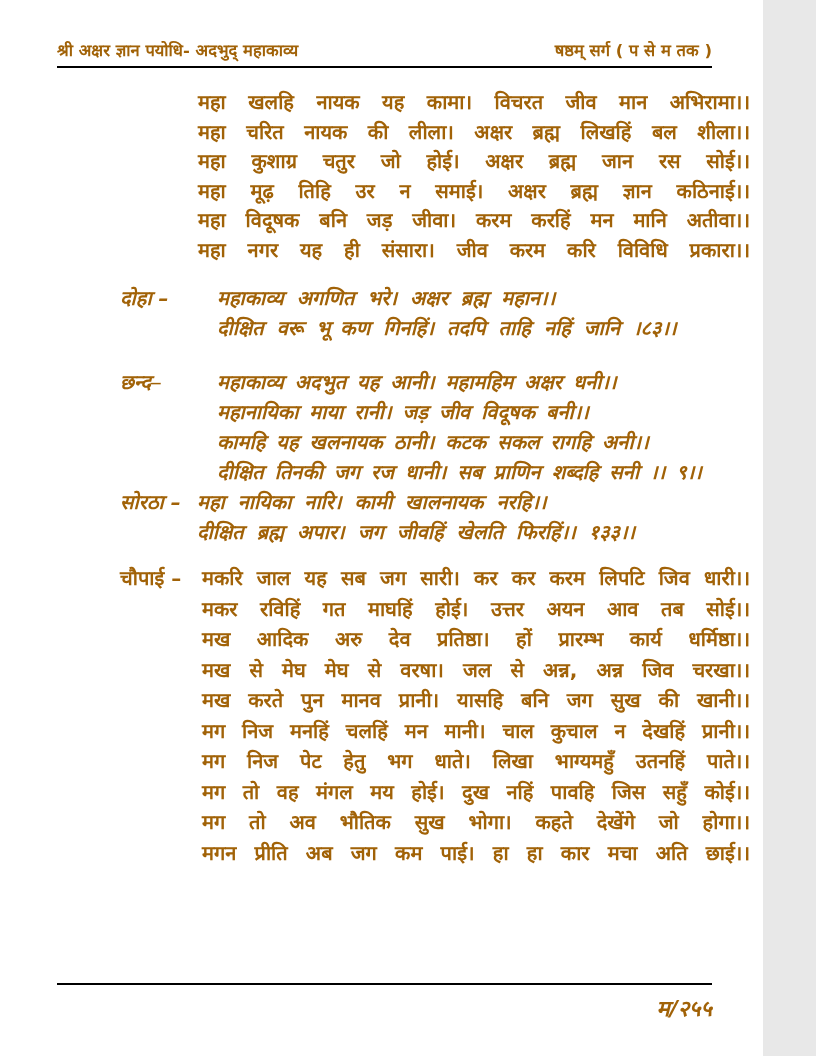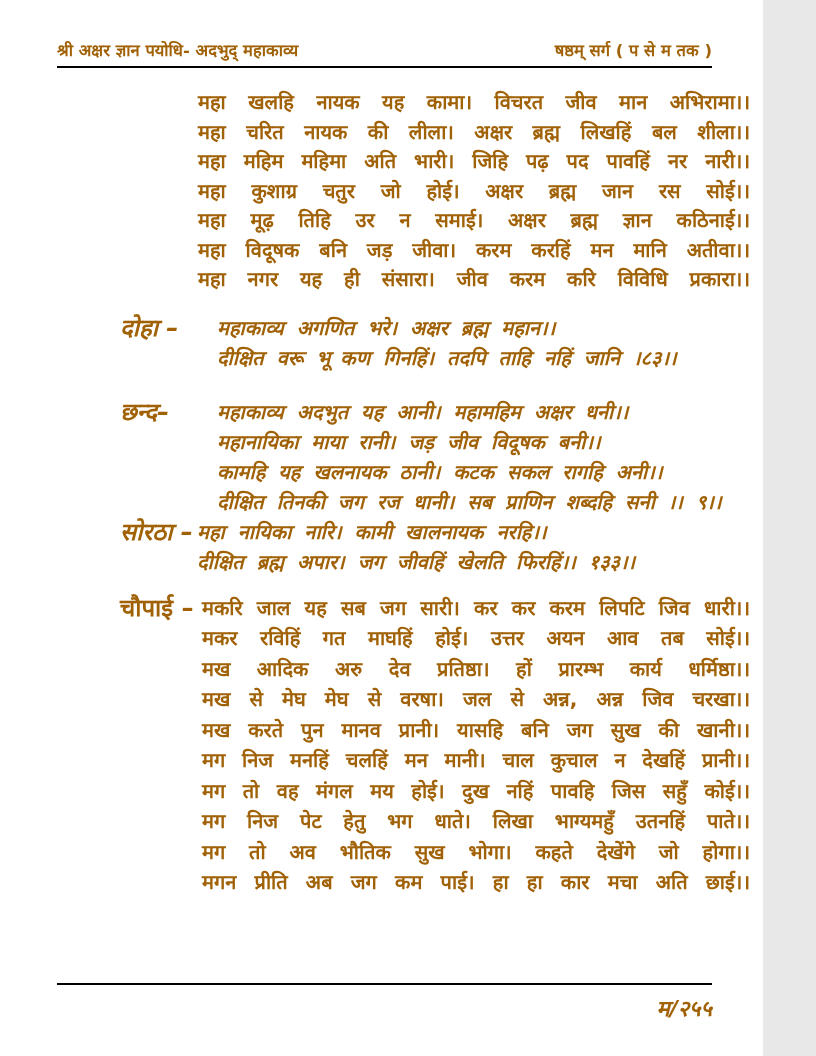--- a/index.html
+++ b/index.html
@@ -23,26 +23,26 @@
   .content{position:absolute;top:88px;left:12px;right:0;}
   .vline{
     font-size:20px;font-weight:700;line-height:29.5px;
     white-space:nowrap;
   }
   .block1{margin-left:186px;width:552px;}
   .block1 .vline{white-space:normal;text-align:justify;text-align-last:justify;}
   .labeled{position:relative;}
   .vlabel{
     position:absolute;left:108px;top:0;
-    font-size:24px;font-weight:700;line-height:30px;white-space:nowrap;
+    font-size:20px;font-weight:700;line-height:30px;white-space:nowrap;
   }
   .it{font-style:italic;}
   .doha{margin-top:18px;padding-left:205px;}
   .doha .vline,.chhand .vline,.sortha .vline{line-height:30px;word-spacing:6px;}
-  .chhand{margin-top:24px;padding-left:205px;}
+  .chhand{margin-top:24px;padding-left:205px;font-family:Liberation Serif, serif;}
   .sortha{padding-left:185px;}
   .chaupai{margin-top:16px;padding-left:190px;}
   .chaupai .text{width:548px;}
   .chaupai .vline{
     line-height:30.5px;white-space:normal;
     text-align:justify;text-align-last:justify;
   }
   .page-number{
     position:absolute;right:51px;top:992px;
     font-size:22px;font-weight:700;font-style:italic;
@@ -58,21 +58,20 @@
     <span>षष्ठम् सर्ग ( प से म तक )</span>
   </div>
 
   <div class="rule rule-top"></div>
 
   <div class="content">
 
     <div class="block1">
       <div class="vline">महा खलहि नायक यह कामा। विचरत जीव मान अभिरामा।।</div>
       <div class="vline">महा चरित नायक की लीला। अक्षर ब्रह्म लिखहिं बल शीला।।</div>
-      <div class="vline">महा महिम महिमा अति भारी। जिहि पढ़ पद पावहिं नर नारी।।</div>
       <div class="vline">महा कुशाग्र चतुर जो होई। अक्षर ब्रह्म जान रस सोई।।</div>
       <div class="vline">महा मूढ़ तिहि उर न समाई। अक्षर ब्रह्म ज्ञान कठिनाई।।</div>
       <div class="vline">महा विदूषक बनि जड़ जीवा। करम करहिं मन मानि अतीवा।।</div>
       <div class="vline">महा नगर यह ही संसारा। जीव करम करि विविधि प्रकारा।।</div>
     </div>
 
     <div class="labeled doha">
       <span class="vlabel it">दोहा –</span>
       <div class="text">
         <div class="vline it">महाकाव्य अगणित भरे। अक्षर ब्रह्म महान।।</div>
@@ -100,22 +99,22 @@
 
     <div class="labeled chaupai">
       <span class="vlabel">चौपाई –</span>
       <div class="text">
         <div class="vline">मकरि जाल यह सब जग सारी। कर कर करम लिपटि जिव धारी।।</div>
         <div class="vline">मकर रविहिं गत माघहिं होई। उत्तर अयन आव तब सोई।।</div>
         <div class="vline">मख आदिक अरु देव प्रतिष्ठा। हों प्रारम्भ कार्य धर्मिष्ठा।।</div>
         <div class="vline">मख से मेघ मेघ से वरषा। जल से अन्न, अन्न जिव चरखा।।</div>
         <div class="vline">मख करते पुन मानव प्रानी। यासहि बनि जग सुख की खानी।।</div>
         <div class="vline">मग निज मनहिं चलहिं मन मानी। चाल कुचाल न देखहिं प्रानी।।</div>
+        <div class="vline">मग निज पेट हेतु भग धाते। लिखा भाग्यमहुँ उतनहिं पाते।।</div>
         <div class="vline">मग तो वह मंगल मय होई। दुख नहिं पावहि जिस सहुँ कोई।।</div>
-        <div class="vline">मग निज पेट हेतु भग धाते। लिखा भाग्यमहुँ उतनहिं पाते।।</div>
         <div class="vline">मग तो अव भौतिक सुख भोगा। कहते देखेंगे जो होगा।।</div>
         <div class="vline">मगन प्रीति अब जग कम पाई। हा हा कार मचा अति छाई।।</div>
       </div>
     </div>
 
   </div>
 
   <div class="rule rule-bottom"></div>
   <div class="page-number">म/२५५</div>
 

